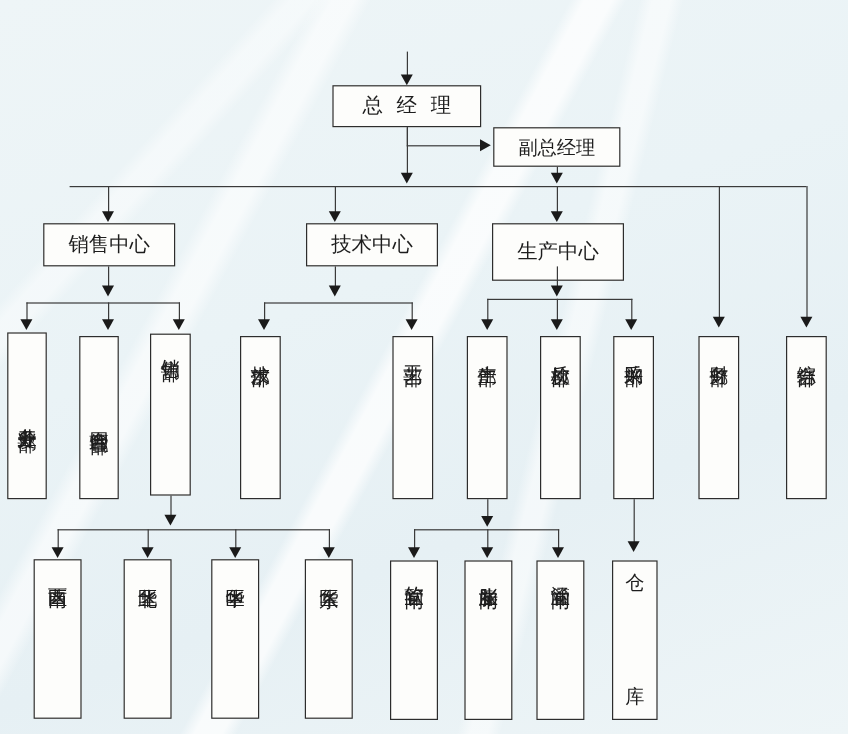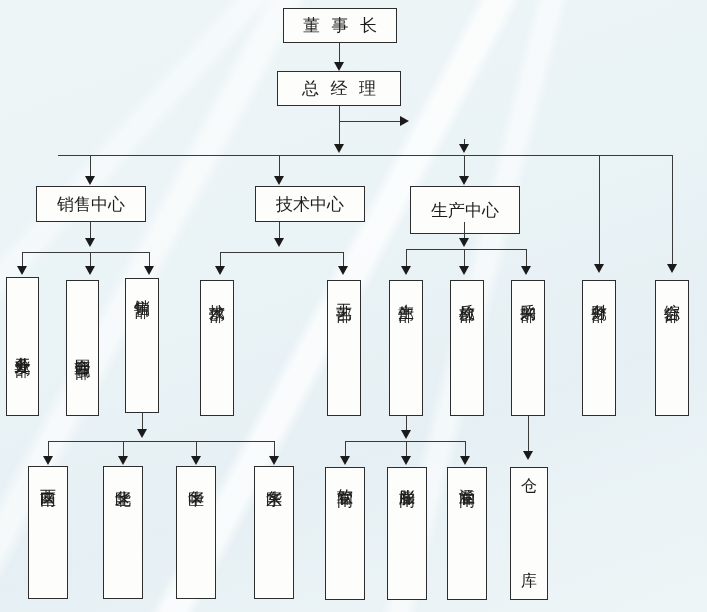--- a/index.html
+++ b/index.html
@@ -61,31 +61,31 @@
     border-top:5.5px solid transparent;
     border-bottom:5.5px solid transparent;
     border-left:9px solid #1a1a1a;
   }
 </style>
 </head>
 <body>
 
 <div id="chart">
 
-  <div class="box h-box" style="left:283px;top:8px;width:114px;height:35px;">
-    <span>董 事 长</span>
-  </div>
 
   <div class="line vline" style="left:339px;top:43px;height:23px;"></div>
   <div class="arrow" style="left:334px;top:62px;"></div>
 
   <div class="box h-box" style="left:277px;top:71px;width:124px;height:35px;">
     <span>总 经 理</span>
   </div>
 
+  <div class="box h-box tight" style="left:411px;top:106px;width:106px;height:33px;font-size:16px;">
+    <span>副总经理</span>
+  </div>
 
   <div class="line vline" style="left:339px;top:106px;height:16px;"></div>
   <div class="line hline" style="left:339px;top:121px;width:62px;"></div>
   <div class="arrow-r" style="left:400px;top:116px;"></div>
 
   <div class="line vline" style="left:339px;top:106px;height:42px;"></div>
   <div class="arrow" style="left:334px;top:144px;"></div>
 
   <div class="line vline" style="left:464px;top:139px;height:9px;"></div>
   <div class="arrow" style="left:459px;top:144px;"></div>

